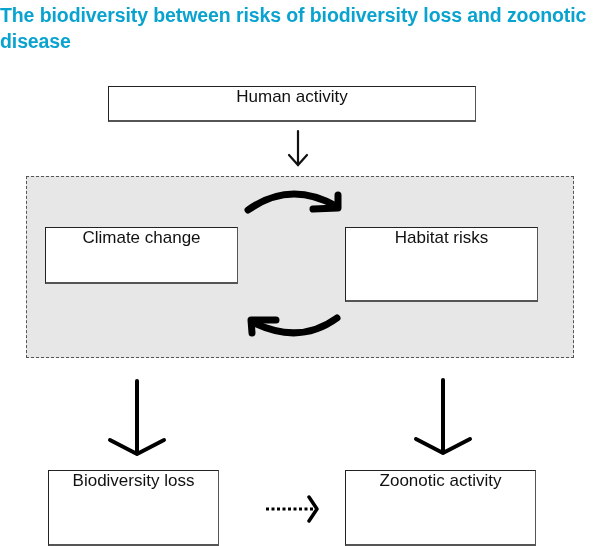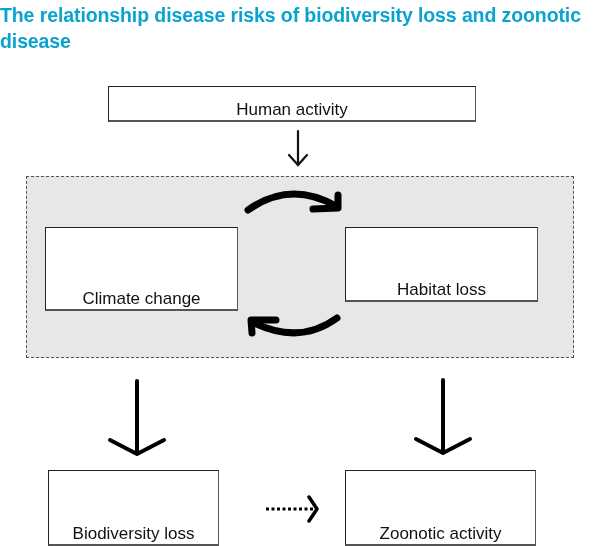--- a/index.html
+++ b/index.html
@@ -2,43 +2,43 @@
 <html><head>
 <meta charset="utf-8">
 <style>
   html, body { margin: 0; padding: 0; background: #ffffff; }
   body { width: 600px; height: 546px; position: relative; overflow: hidden;
          font-family: "Liberation Sans", sans-serif; }
   .title { position: absolute; left: 0; top: 2px; width: 600px;
            font-size: 19.5px; font-weight: bold; line-height: 26px; letter-spacing: -0.1px; }
   .box { position: absolute; background: #fff; border: 1px solid #222;
          border-bottom: 2px solid #555; border-right: 1px solid #555;
-         display: flex; align-items: flex-end; justify-content: center;
+         display: flex; align-items: flex-start; justify-content: center;
          font-size: 17px; color: #111; box-sizing: border-box; }
   .group { position: absolute; left: 26px; top: 176px; width: 548px; height: 182px;
            background: #e7e7e7; border: 1.5px dashed #555; box-sizing: border-box; }
   svg.ov { position: absolute; left: 0; top: 0; width: 600px; height: 546px; pointer-events: none; }
 </style>
 </head>
 <body>
 
-<div class="title" style="color: rgb(10, 163, 208);">The relationship disease risks of biodiversity loss and zoonotic disease</div>
+<div class="title" style="color: rgb(10, 163, 208);">The biodiversity between risks of biodiversity loss and zoonotic disease</div>
 
 <div class="box" style="left:108px; top:86px; width:368px; height:36px;">
   <span>Human activity</span>
 </div>
 
 <div class="group" style="background: rgb(231, 231, 231);"></div>
 
-<div class="box" style="left:45px; top:227px; width:193px; height:84px;">
+<div class="box" style="left:45px; top:227px; width:193px; height:57px;">
   <span>Climate change</span>
 </div>
 
 <div class="box" style="left:345px; top:227px; width:193px; height:75px;">
-  <span>Habitat loss</span>
+  <span>Habitat risks</span>
 </div>
 
 <div class="box" style="left:48px; top:470px; width:171px; height:76px;">
   <span>Biodiversity loss</span>
 </div>
 
 <div class="box" style="left:345px; top:470px; width:191px; height:76px;">
   <span>Zoonotic activity</span>
 </div>
 

